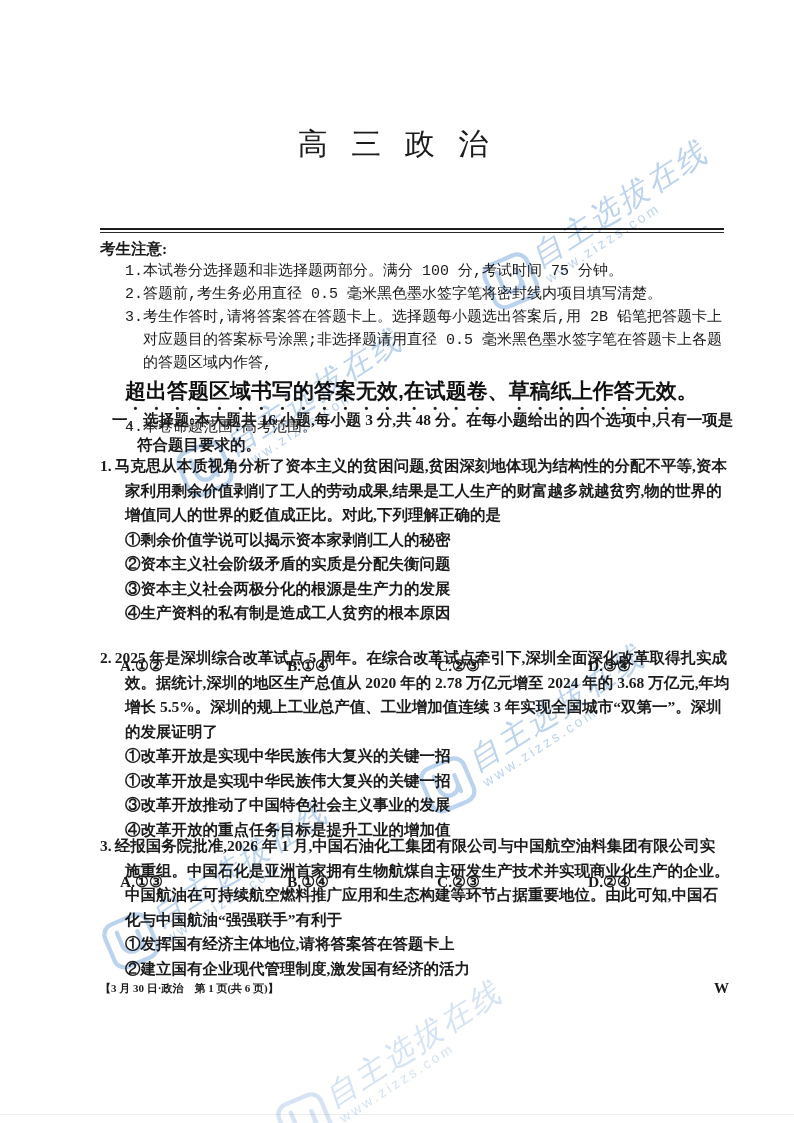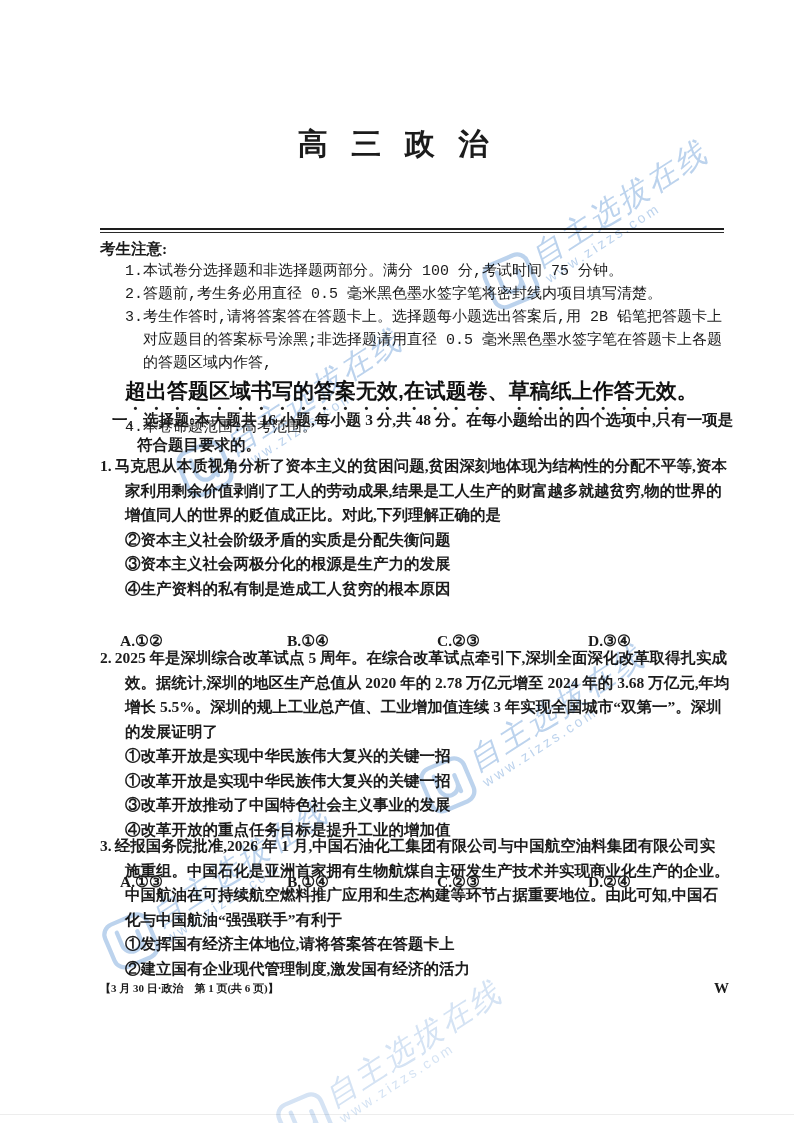--- a/index.html
+++ b/index.html
@@ -6,21 +6,21 @@
   html,body { background:#888; }
   .page {
     position:relative; width:794px; height:1123px; margin:0 auto;
     background:#ffffff; overflow:hidden;
     font-family:"Liberation Serif","DejaVu Serif",serif;
     color:#1b1b1b;
   }
   
   .paper-title {
     position:absolute; left:0; right:0; top:124px;
-    text-align:center; font-size:30px; font-weight:700; letter-spacing:8px;
+    text-align:center; font-size:30px; font-weight:400; letter-spacing:8px;
   }
   
   .rule {
     position:absolute; left:100px; top:228px; width:624px; height:5px;
     border-top:2.5px solid #1d1d1d; border-bottom:1.5px solid #2a2a2a;
   }
   
   .notice { position:absolute; left:100px; top:237px; width:624px; font-size:15px; line-height:23px; }
   .notice-heading { font-weight:700; font-size:15.5px; }
   .notice-items { margin-left:25px; }
@@ -142,20 +142,21 @@
       </div>
       <div class="nitem">4.本卷命题范围:高考范围。</div>
     </div>
   </div>
 
   <div class="section-heading">一、选择题:本大题共 16 小题,每小题 3 分,共 48 分。在每小题给出的四个选项中,只有一项是符合题目要求的。</div>
 
   <div class="question q1">
     <p class="qstem"><span class="qnum">1.</span><span>马克思从本质视角分析了资本主义的贫困问题,贫困深刻地体现为结构性的分配不平等,资本家利用剩余价值剥削了工人的劳动成果,结果是工人生产的财富越多就越贫穷,物的世界的增值同人的世界的贬值成正比。对此,下列理解正确的是</span></p>
     <div class="qstatements">
+      <div>①剩余价值学说可以揭示资本家剥削工人的秘密</div>
       <div>②资本主义社会阶级矛盾的实质是分配失衡问题</div>
       <div>③资本主义社会两极分化的根源是生产力的发展</div>
       <div>④生产资料的私有制是造成工人贫穷的根本原因</div>
     </div>
     <div class="qoptions">
       <span class="opt o1">A.①②</span><span class="opt o2">B.①④</span><span class="opt o3">C.②③</span><span class="opt o4">D.③④</span>
     </div>
   </div>
 
   <div class="question q2">

